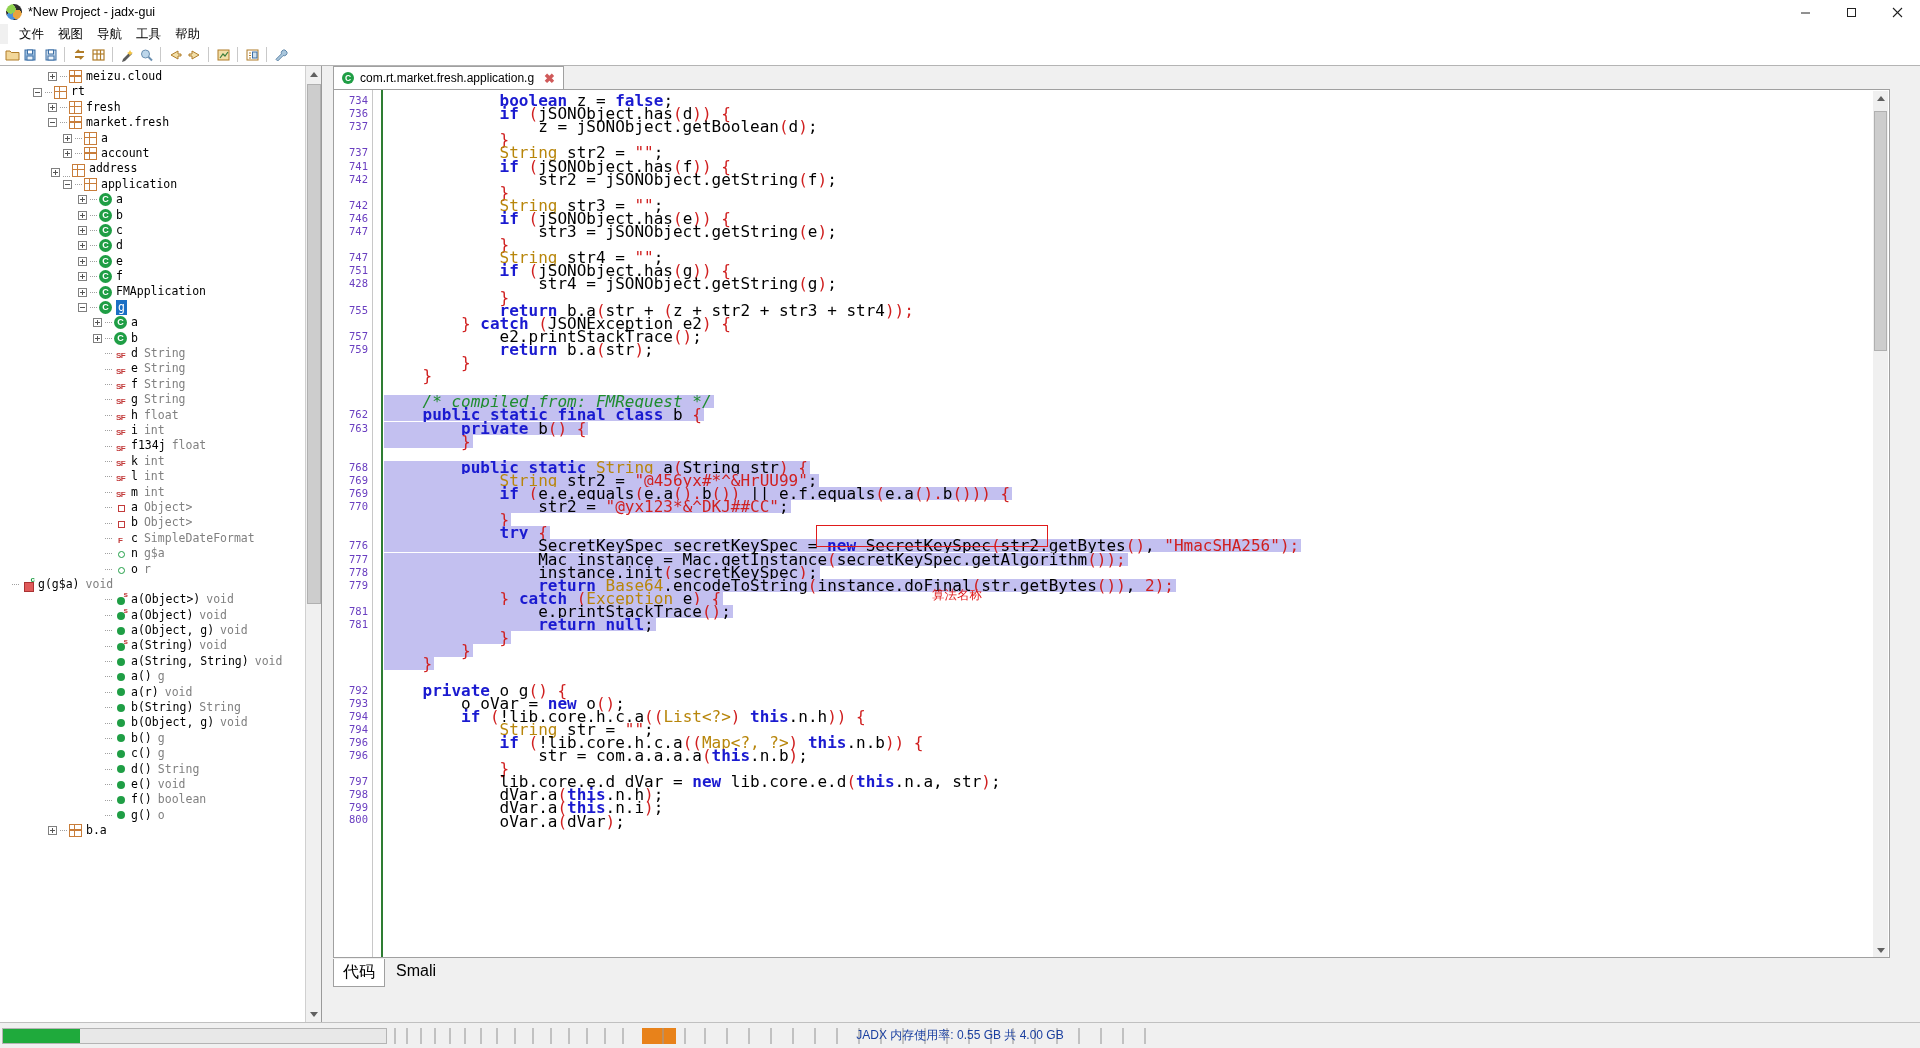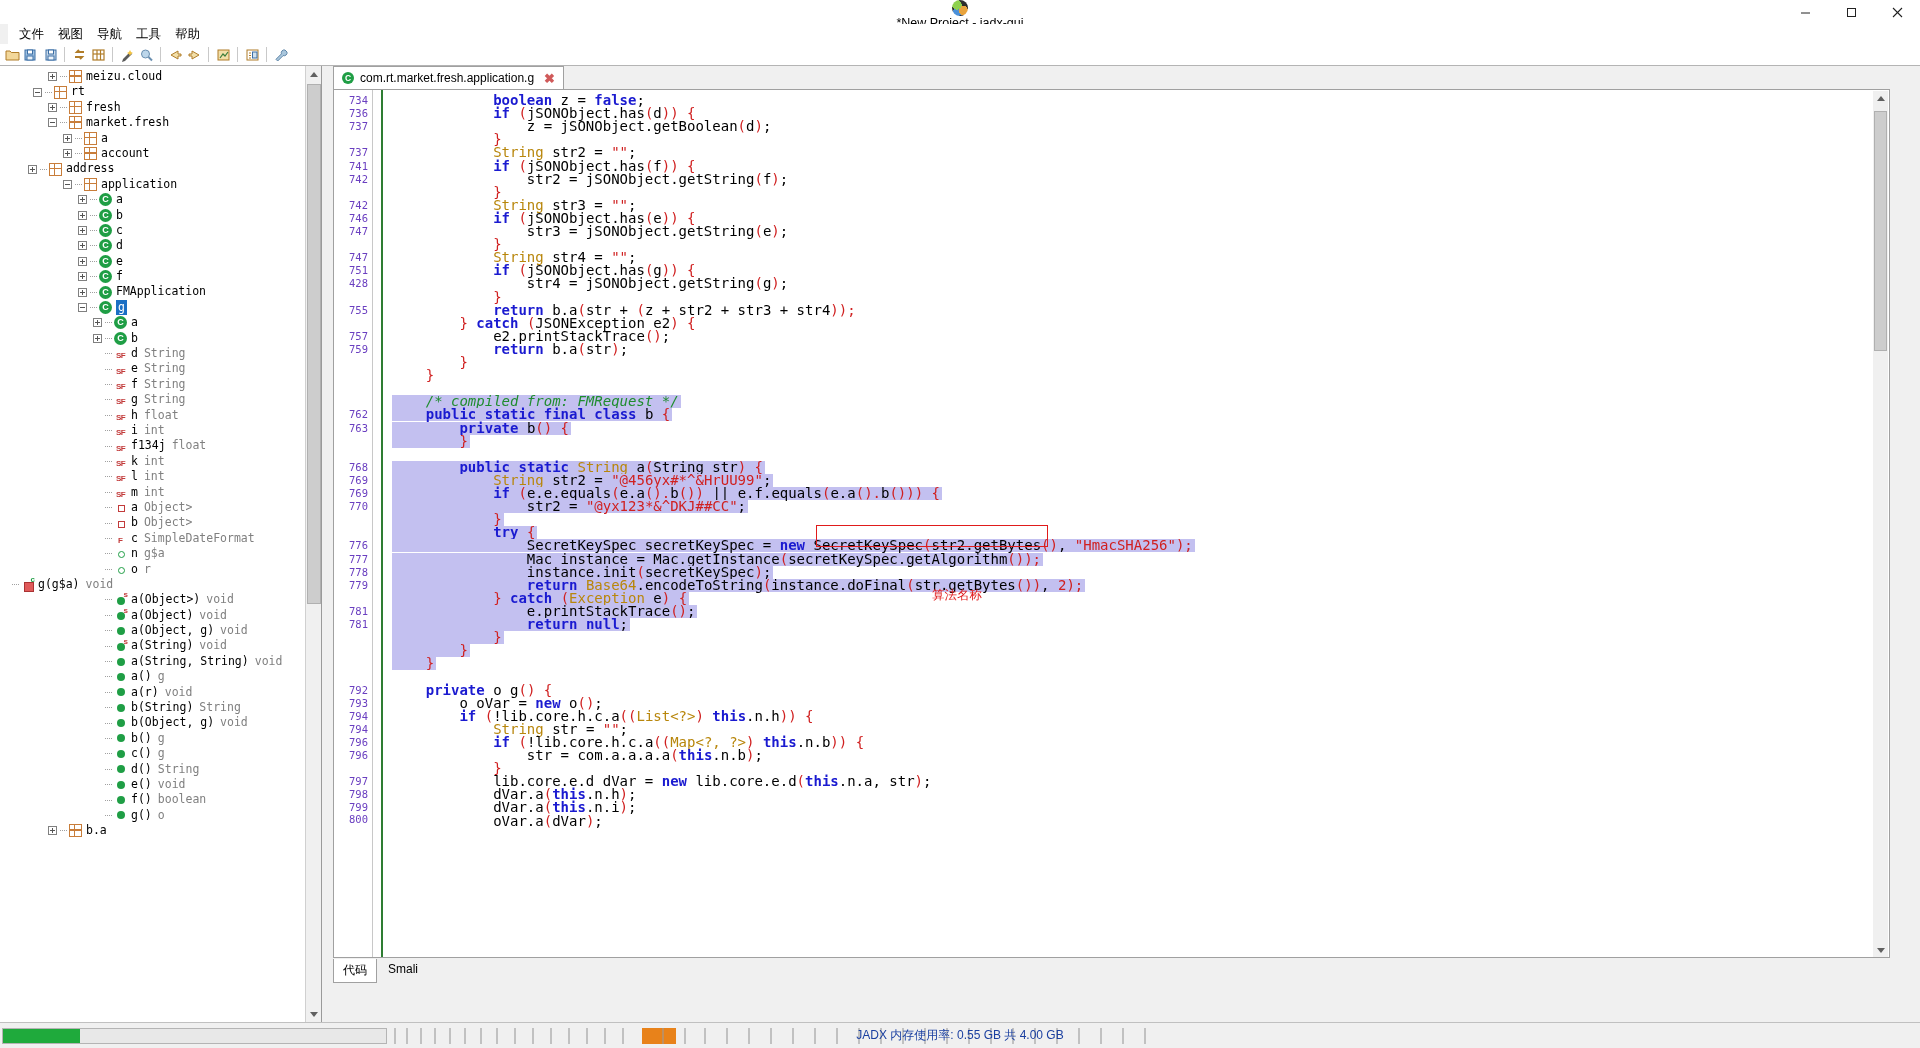--- a/index.html
+++ b/index.html
@@ -13,21 +13,21 @@
   #app {
     position: relative;
     width: 1920px; height: 1048px;
     background: #f0f0f0;
   }
 
   
   .titlebar {
     position: absolute; left:0; top:0; width:1920px; height:24px;
     background: #ffffff;
-    display:flex; align-items:center;flex-direction:column;
+    display:flex; align-items:center;
   }
   .tb-icon {
     width:16px; height:16px; margin-left:6px; margin-right:6px;
     border-radius:50%;
     background:
       radial-gradient(circle at 30% 30%, #8fd14f 0 30%, transparent 31%),
       radial-gradient(circle at 70% 65%, #e8a33d 0 30%, transparent 31%),
       radial-gradient(circle at 35% 72%, #4a90d9 0 28%, transparent 29%),
       linear-gradient(135deg,#3b3b3b,#1f1f1f);
     flex: 0 0 auto;
@@ -231,23 +231,22 @@
     position:absolute; right:4px; height:13.1px; line-height:13.1px;
     font-family:"DejaVu Sans Mono","Liberation Mono",monospace;
     font-size:10.5px; color:#6a3fc0; text-align:right;
   }
   .gutline { position:absolute; left:38px; top:0; width:1px; height:100%; background:#c8c8c8; }
   .foldline { position:absolute; left:47px; top:0; width:2px; height:100%; background:#2e7d32; }
 
   .codelines {
     position:absolute; left:50px; top:0; right:0; bottom:0;
     font-family:"DejaVu Sans Mono","Liberation Mono",monospace;
-    font-size:14px;
+    font-size:16px;
     white-space:pre;
-    margin-left:8px;
   }
   .cl { height:13.1px; line-height:13.1px; white-space:pre; display:block; }
   .cl.hl { background:#c3c0f0; }
 
   
   .kw   { color:#1a1ad0; font-weight:bold; }
   .typ  { color:#b8860b; }
   .str  { color:#d02020; }
   .num  { color:#d02020; }
   .cmt  { color:#1f8c2f; font-style:italic; }
@@ -272,21 +271,21 @@
     font-family:"Liberation Sans",sans-serif; white-space:nowrap;
   }
 
   
   .bottabs {
     position:absolute; left:3px; top:893px; width:1557px; height:22px;
     display:flex; align-items:flex-start; gap:2px;
     background:#f0f0f0;
   }
   .btab {
-    font-size:12px; color:#000; padding:3px 9px; background:#f0f0f0;
+    font-size:16px; color:#000; padding:3px 9px; background:#f0f0f0;
   }
   .btab.active { background:#ffffff; border:1px solid #a0a0a0; border-top:none; }
 
   
   .statusbar {
     position:absolute; left:0; top:1022px; width:1920px; height:26px;
     background:#f0f0f0; border-top:1px solid #c0c0c0;
   }
   .progress-track {
     position:absolute; left:2px; top:5px; width:385px; height:16px;
@@ -453,21 +452,21 @@
             <span class="dots"></span>
             <span class="icn pkg"></span>
             <span class="tname">a</span>
           </div>
           <div class="tnode" style="padding-left: 63px;">
             <span class="toggle plus"></span>
             <span class="dots"></span>
             <span class="icn pkg"></span>
             <span class="tname">account</span>
           </div>
-          <div class="tnode" style="padding-left: 28px;">
+          <div class="tnode" style="padding-left: 51px; align-items: flex-end;">
             <span class="toggle plus"></span>
             <span class="dots"></span>
             <span class="icn pkg"></span>
             <span class="tname">address</span>
           </div>
           <div class="tnode" style="padding-left: 63px;">
             <span class="toggle "></span>
             <span class="dots"></span>
             <span class="icn pkg"></span>
             <span class="tname">application</span>

